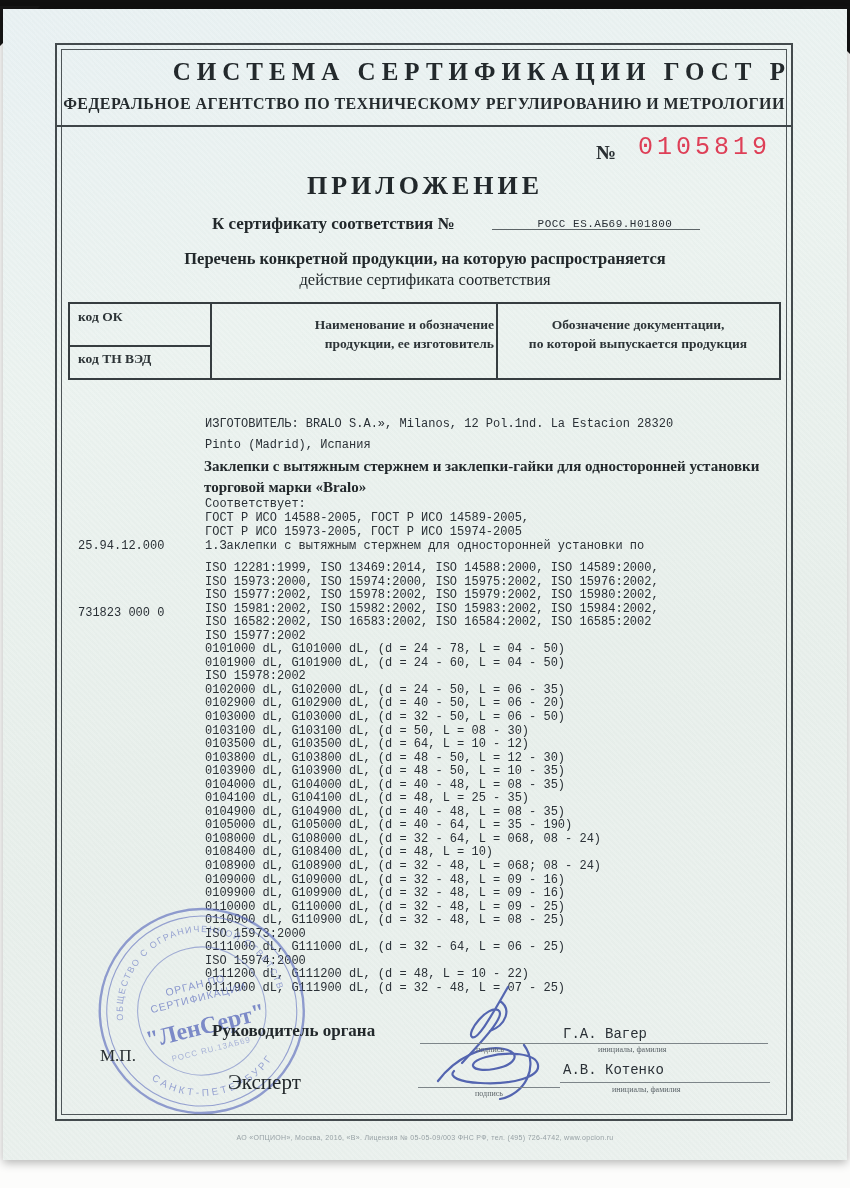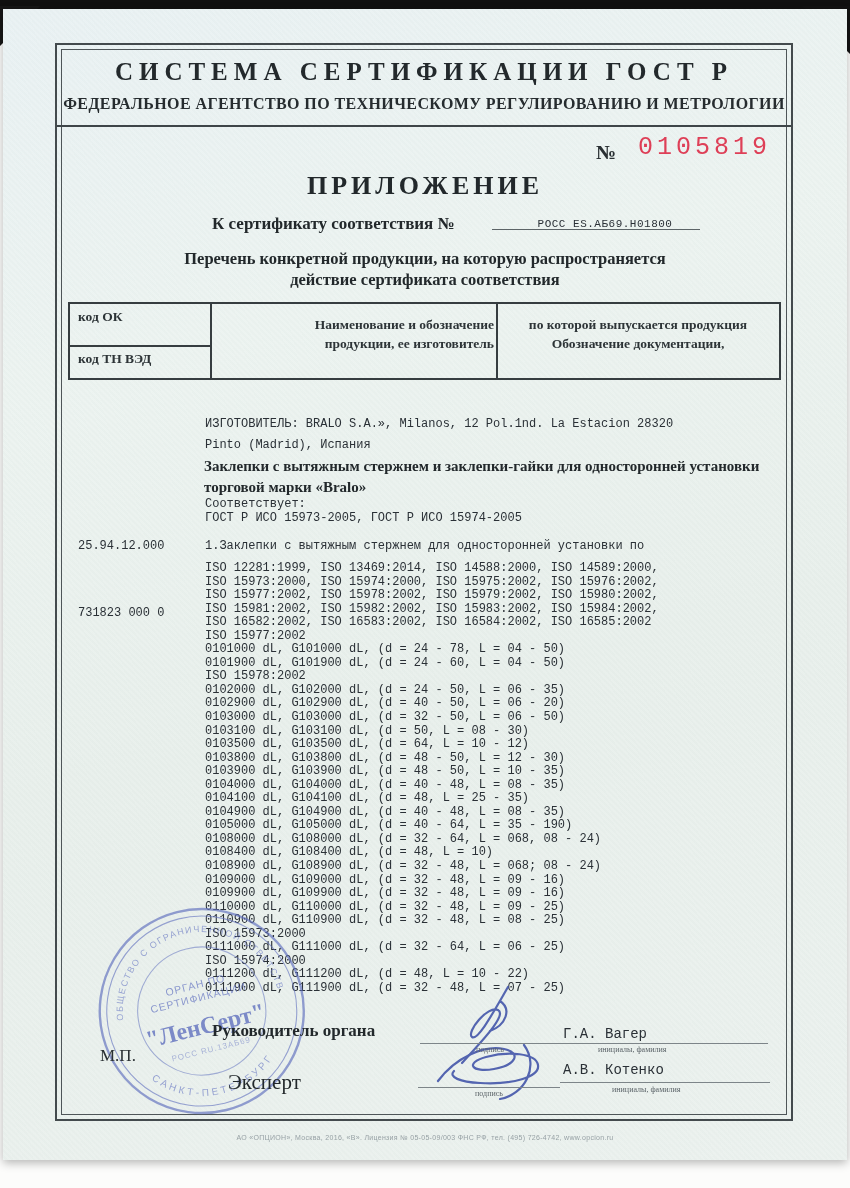--- a/index.html
+++ b/index.html
@@ -19,39 +19,39 @@
   .paper::after { content:""; position:absolute; inset:0;
     background:repeating-linear-gradient(47deg, rgba(255,255,255,0.05) 0 2px, rgba(160,180,175,0.03) 2px 4px); }
 
   
   .frame { left:55px; top:43px; width:738px; height:1078px; border:2px solid #434a4d; }
   .frame::after { content:""; position:absolute; inset:4px; border:1px solid #4e5558; }
 
   .hdr-divider { left:57px; top:125px; width:734px; height:2px; background:#3e4548; }
 
   
-  .sys-title { left:57px; top:58px; width:734px; text-align:center; font-weight:bold;
+  .sys-title { left:57px; top:58px; width:734px; text-align:right; font-weight:bold;
     font-size:25px; letter-spacing:6px; color:#23292c; }
   .agency { left:57px; top:95px; width:734px; text-align:center; font-weight:bold;
     font-size:16px; letter-spacing:0.4px; color:#262c2f; }
 
   .form-no-prefix { left:596px; top:141px; font-size:20px; font-weight:bold; color:#2a3033; }
   .form-no-value { left:638px; top:133px; font-family:"Liberation Mono", monospace;
     font-size:25px; letter-spacing:4px; color:#de3f57; }
 
   .doc-title { left:170px; top:171px; width:510px; text-align:center; font-weight:bold;
     font-size:26px; letter-spacing:4px; color:#22282b; }
 
   .cert-label { left:212px; top:214px; font-size:17px; font-weight:bold; color:#22282b; }
   .cert-number { left:512px; top:218px; width:186px; text-align:center;
     font-family:"Liberation Mono", monospace; font-size:11px; letter-spacing:0.5px; color:#33393f; }
   .cert-underline { left:492px; top:229px; width:208px; border-top:1px solid #5c6467; }
 
   .subtitle1 { left:80px; top:249px; width:690px; text-align:center; font-size:16.5px; font-weight:bold; color:#22282b; }
-  .subtitle2 { left:80px; top:270px; width:690px; text-align:center; font-size:16.5px; font-weight:bold; color:#22282b; }
+  .subtitle2 { left:80px; top:270px; width:690px; text-align:center; font-size:16.5px; font-weight:normal; color:#22282b; }
 
   
   .tbl { left:68px; top:302px; width:713px; height:78px; border:2px solid #363d40; }
   .tbl .v1 { position:absolute; left:140px; top:0; width:2px; height:74px; background:#363d40; }
   .tbl .v2 { position:absolute; left:426px; top:0; width:2px; height:74px; background:#363d40; }
   .tbl .h1 { position:absolute; left:0; top:41px; width:140px; height:1.5px; background:#363d40; }
   .tbl-codeok   { left:78px;  top:309px; font-size:13.5px; font-weight:bold; color:#2d3437; }
   .tbl-codetn   { left:78px;  top:351px; font-size:13.5px; font-weight:bold; color:#2d3437; }
   .tbl-product  { left:212px; top:315px; width:282px; text-align:right; font-size:13.5px; font-weight:bold; color:#2d3437; line-height:19px; }
   .tbl-docs     { left:498px; top:315px; width:280px; text-align:center; font-size:13.5px; font-weight:bold; color:#2d3437; line-height:19px; }
@@ -121,30 +121,30 @@
     <div class="v2"></div>
     <div class="h1"></div>
   </div>
   <div class="abs tbl-codeok">код ОК</div>
   <div class="abs tbl-codetn">код ТН ВЭД</div>
   <div class="abs tbl-product">
       <div class="tline">Наименование и обозначение</div>
       <div class="tline">продукции, ее изготовитель</div>
     </div>
   <div class="abs tbl-docs">
+      <div class="tline">Обозначение документации,</div>
       <div class="tline">по которой выпускается продукция</div>
-      <div class="tline">Обозначение документации,</div>
     </div>
 
   <div class="abs manufacturer mono"><div class="tline">ИЗГОТОВИТЕЛЬ: BRALO S.A.», Milanos, 12 Pol.1nd. La Estacion 28320</div><div class="tline">Pinto (Madrid), Испания</div></div>
   <div class="abs description">
       <div class="tline">Заклепки с вытяжным стержнем и заклепки-гайки для односторонней установки</div>
       <div class="tline">торговой марки «Bralo»</div>
     </div>
-  <div class="abs conformity mono"><div class="tline">Соответствует:</div><div class="tline">ГОСТ Р ИСО 15973-2005, ГОСТ Р ИСО 15974-2005</div></div>
+  <div class="abs conformity mono"><div class="tline">Соответствует:</div><div class="tline">ГОСТ Р ИСО 14588-2005, ГОСТ Р ИСО 14589-2005,</div><div class="tline">ГОСТ Р ИСО 15973-2005, ГОСТ Р ИСО 15974-2005</div></div>
 
   <div class="abs code-ok mono">25.94.12.000</div>
   <div class="abs item-heading mono">1.Заклепки с вытяжным стержнем для односторонней установки по</div>
   <div class="abs code-tnved mono">731823 000 0</div>
 
   <div class="abs specs mono"><div class="tline">ISO 12281:1999, ISO 13469:2014, ISO 14588:2000, ISO 14589:2000,</div><div class="tline">ISO 15973:2000, ISO 15974:2000, ISO 15975:2002, ISO 15976:2002,</div><div class="tline">ISO 15977:2002, ISO 15978:2002, ISO 15979:2002, ISO 15980:2002,</div><div class="tline">ISO 15981:2002, ISO 15982:2002, ISO 15983:2002, ISO 15984:2002,</div><div class="tline">ISO 16582:2002, ISO 16583:2002, ISO 16584:2002, ISO 16585:2002</div><div class="tline">ISO 15977:2002</div><div class="tline">0101000 dL, G101000 dL, (d = 24 - 78, L = 04 - 50)</div><div class="tline">0101900 dL, G101900 dL, (d = 24 - 60, L = 04 - 50)</div><div class="tline">ISO 15978:2002</div><div class="tline">0102000 dL, G102000 dL, (d = 24 - 50, L = 06 - 35)</div><div class="tline">0102900 dL, G102900 dL, (d = 40 - 50, L = 06 - 20)</div><div class="tline">0103000 dL, G103000 dL, (d = 32 - 50, L = 06 - 50)</div><div class="tline">0103100 dL, G103100 dL, (d = 50, L = 08 - 30)</div><div class="tline">0103500 dL, G103500 dL, (d = 64, L = 10 - 12)</div><div class="tline">0103800 dL, G103800 dL, (d = 48 - 50, L = 12 - 30)</div><div class="tline">0103900 dL, G103900 dL, (d = 48 - 50, L = 10 - 35)</div><div class="tline">0104000 dL, G104000 dL, (d = 40 - 48, L = 08 - 35)</div><div class="tline">0104100 dL, G104100 dL, (d = 48, L = 25 - 35)</div><div class="tline">0104900 dL, G104900 dL, (d = 40 - 48, L = 08 - 35)</div><div class="tline">0105000 dL, G105000 dL, (d = 40 - 64, L = 35 - 190)</div><div class="tline">0108000 dL, G108000 dL, (d = 32 - 64, L = 068, 08 - 24)</div><div class="tline">0108400 dL, G108400 dL, (d = 48, L = 10)</div><div class="tline">0108900 dL, G108900 dL, (d = 32 - 48, L = 068; 08 - 24)</div><div class="tline">0109000 dL, G109000 dL, (d = 32 - 48, L = 09 - 16)</div><div class="tline">0109900 dL, G109900 dL, (d = 32 - 48, L = 09 - 16)</div><div class="tline">0110000 dL, G110000 dL, (d = 32 - 48, L = 09 - 25)</div><div class="tline">0110900 dL, G110900 dL, (d = 32 - 48, L = 08 - 25)</div><div class="tline">ISO 15973:2000</div><div class="tline">0111000 dL, G111000 dL, (d = 32 - 64, L = 06 - 25)</div><div class="tline">ISO 15974:2000</div><div class="tline">0111200 dL, G111200 dL, (d = 48, L = 10 - 22)</div><div class="tline">0111900 dL, G111900 dL, (d = 32 - 48, L = 07 - 25)</div></div>
 
   <div class="abs stamp">
     <svg width="280" height="228" viewBox="0 0 280 228">
       <g fill="none" stroke="#5f6fbe">

